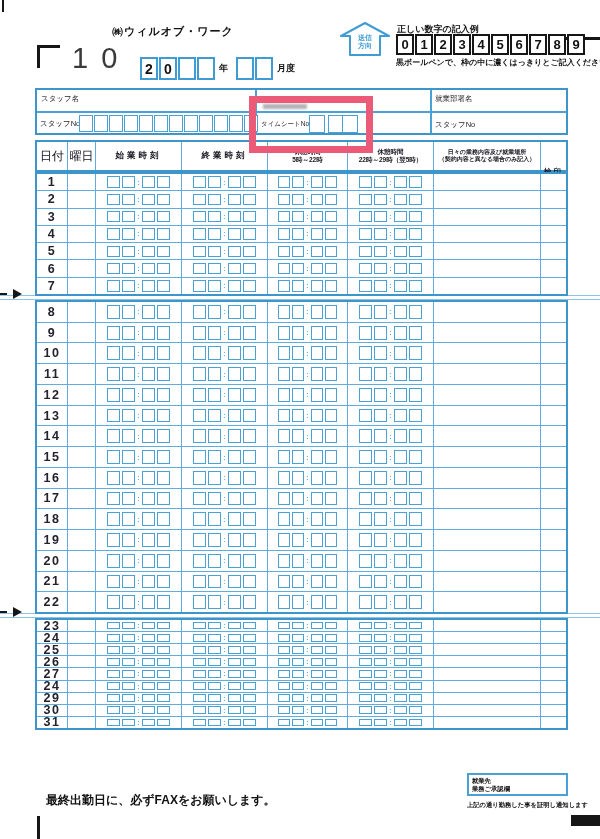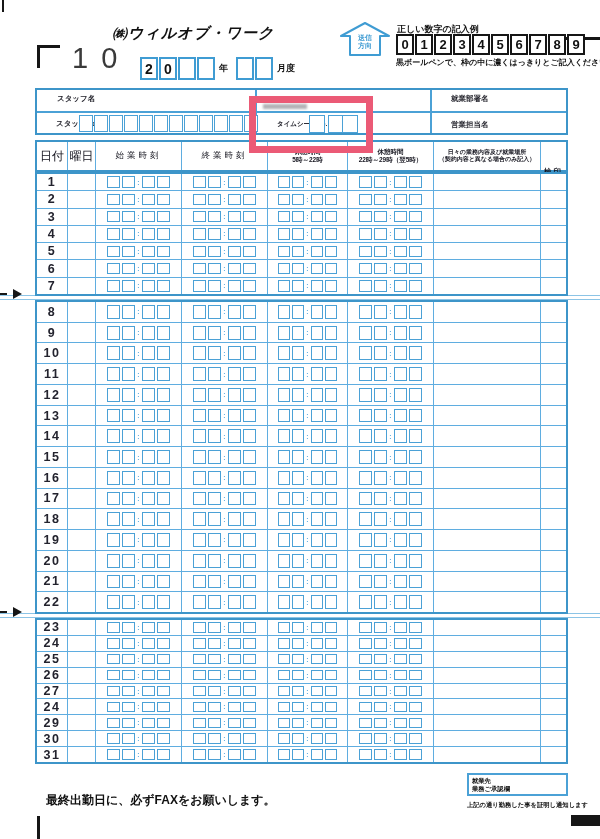--- a/index.html
+++ b/index.html
@@ -15,21 +15,21 @@
   .mark-br{position:absolute;left:571px;top:815px;width:29px;height:11px;background:#161616;}
   .fold-tick-l1{position:absolute;left:0;top:293px;width:7px;height:2px;background:#161616;}
   .fold-tick-l2{position:absolute;left:0;top:611px;width:7px;height:2px;background:#161616;}
   .fold-arrow{position:absolute;width:0;height:0;border-left:9px solid #161616;
     border-top:5px solid transparent;border-bottom:5px solid transparent;}
   .fa1{left:13px;top:289px;} .fa2{left:13px;top:607px;}
   .fold-line{position:absolute;left:0;width:600px;height:1.5px;background:#8cc4e6;}
   .fl1{top:294.5px;} .fl2{top:298.5px;} .fl3{top:612.5px;} .fl4{top:616.5px;}
 
   
-  .company{position:absolute;left:112px;top:24px;font-size:15px;font-weight:bold;letter-spacing:1px;font-style:italic;}
+  .company{position:absolute;left:112px;top:24px;font-size:11px;font-weight:bold;letter-spacing:1px;}
   .form-code{position:absolute;left:72px;top:42px;font-size:29px;font-weight:300;color:#3a3a3a;letter-spacing:13px;}
   .arrow-svg{position:absolute;left:340px;top:22px;}
   .arrow-text{position:absolute;left:340px;top:34px;width:50px;text-align:center;
     font-size:7px;line-height:8px;color:#3f9cd3;font-weight:bold;}
   .ex-title{position:absolute;left:397px;top:23px;font-size:9px;font-weight:bold;}
   .digits-row{position:absolute;left:396px;top:34px;display:flex;gap:1px;}
   .digit-box{width:14px;height:17px;border:2px solid #161616;background:#fff;
     display:flex;align-items:center;justify-content:center;font-size:13px;font-weight:bold;}
   .ex-note{position:absolute;left:396px;top:57px;font-size:8px;font-weight:bold;white-space:nowrap;}
 
@@ -37,21 +37,21 @@
   .ybox{width:14px;height:19px;border:2px solid #3f9cd3;margin-right:1px;background:#fff;
     display:flex;align-items:center;justify-content:center;font-size:14px;font-weight:bold;}
   .ylabel{font-size:9px;font-weight:bold;margin:0 8px 0 3px;}
 
   
   .sg{position:absolute;left:35px;top:88px;width:533px;height:47px;box-sizing:border-box;
     border:2px solid #3d95c9;background:#fff;}
   .sg .vl{position:absolute;top:0;bottom:0;width:1.5px;background:#4ba1d6;}
   .sg .v1{left:218px;} .sg .v2{left:393px;}
   .sg .hl{position:absolute;left:0;right:0;top:21px;height:1.5px;background:#4ba1d6;}
-  .sg-lbl{position:absolute;font-size:7.5px;font-weight:bold;color:#1d1d26;white-space:nowrap;margin-left:16px;}
+  .sg-lbl{position:absolute;font-size:7.5px;font-weight:normal;color:#1d1d26;white-space:nowrap;}
   .sbox-row{position:absolute;left:42px;top:25px;display:flex;}
   .sbox{width:11.5px;height:15px;border:1.5px solid #4ba1d6;margin-right:1.5px;background:#fff;}
   .tsbox-row{position:absolute;left:272px;top:25px;display:flex;}
   .tsbox{width:14px;height:16px;border:1.5px solid #4ba1d6;background:#fff;}
   .tsbox.first{margin-right:4px;}
   .tsbox.joined{margin-left:-1.5px;}
   .illegible{position:absolute;left:263px;top:104px;width:44px;height:5px;background:#76767e;
     opacity:.55;filter:blur(1.2px);}
 
   
@@ -60,28 +60,28 @@
 
   
   .thead{position:absolute;left:35px;top:140px;width:533px;height:32px;box-sizing:border-box;
     border:2px solid #3d95c9;display:flex;background:#fff;z-index:1;}
   .hc{border-right:1px solid #5fade0;display:flex;flex-direction:column;align-items:center;
     justify-content:center;color:#14141e;box-sizing:border-box;}
   .hc:last-child{border-right:none;}
   .w-date{width:31px;} .w-wd{width:28px;} .w-st{width:86px;} .w-et{width:86px;}
   .w-h1{width:80px;} .w-h2{width:86px;} .w-work{width:107px;} .w-stamp{flex:1;}
   .h-sm{font-size:12px;font-weight:normal;}
-  .h-time{font-size:8.5px;font-weight:normal;letter-spacing:3px;}
+  .h-time{font-size:8.5px;font-weight:bold;letter-spacing:3px;}
   .h-two{font-size:6.5px;font-weight:bold;line-height:8.5px;white-space:nowrap;}
   .h-work{font-size:6px;font-weight:bold;line-height:7.5px;white-space:nowrap;}
   .h-stamp{font-size:7.5px;font-weight:bold;letter-spacing:2px;margin-top:32px;}
 
   .tblock{position:absolute;left:35px;width:533px;box-sizing:border-box;border:2px solid #3d95c9;
     background:#fff;display:flex;flex-direction:column;z-index:1;}
-  .b1{top:172px;height:124px;} .b2{top:300px;height:314px;} .b3{top:618px;height:146px;}
+  .b1{top:172px;height:124px;} .b2{top:300px;height:314px;} .b3{top:618px;height:112px;}
   .trow{flex:1;display:flex;border-bottom:1px solid #5fade0;min-height:0;}
   .trow:last-child{border-bottom:none;}
   .c{border-right:1px solid #5fade0;display:flex;align-items:center;justify-content:center;
     box-sizing:border-box;min-height:0;}
   .c:last-child{border-right:none;}
   .c-date{font-size:12.5px;font-weight:600;color:#23232e;letter-spacing:1.5px;}
   .tb{width:13px;height:70%;border:1.3px solid #4ba1d6;margin:0 1px;background:#fff;box-sizing:border-box;}
   .c.w-h1 .tb{width:12px;}
   .cln{font-size:7px;color:#5fade0;font-weight:bold;margin:0 1px;}
 
@@ -174,21 +174,21 @@
         <span class="sbox"></span>
         <span class="sbox"></span>
         <span class="sbox"></span>
       </div>
     <div class="sg-lbl" style="left:224px;top:30px;font-size:6.5px">タイムシートNo.</div>
     <div class="tsbox-row" id="timesheet-no-boxes">
         <span class="tsbox first"></span>
         <span class="tsbox joined"></span>
         <span class="tsbox joined"></span>
       </div>
-    <div class="sg-lbl" style="left:398px;top:30px">営業担当名</div>
+    <div class="sg-lbl" style="left:398px;top:30px">スタッフNo</div>
   </div>
   <div class="illegible"></div>
 
   <div class="pink-box"></div>
 
   <div class="thead">
     <div class="hc w-date">
       <span class="h-sm">日付</span>
     </div>
     <div class="hc w-wd">

